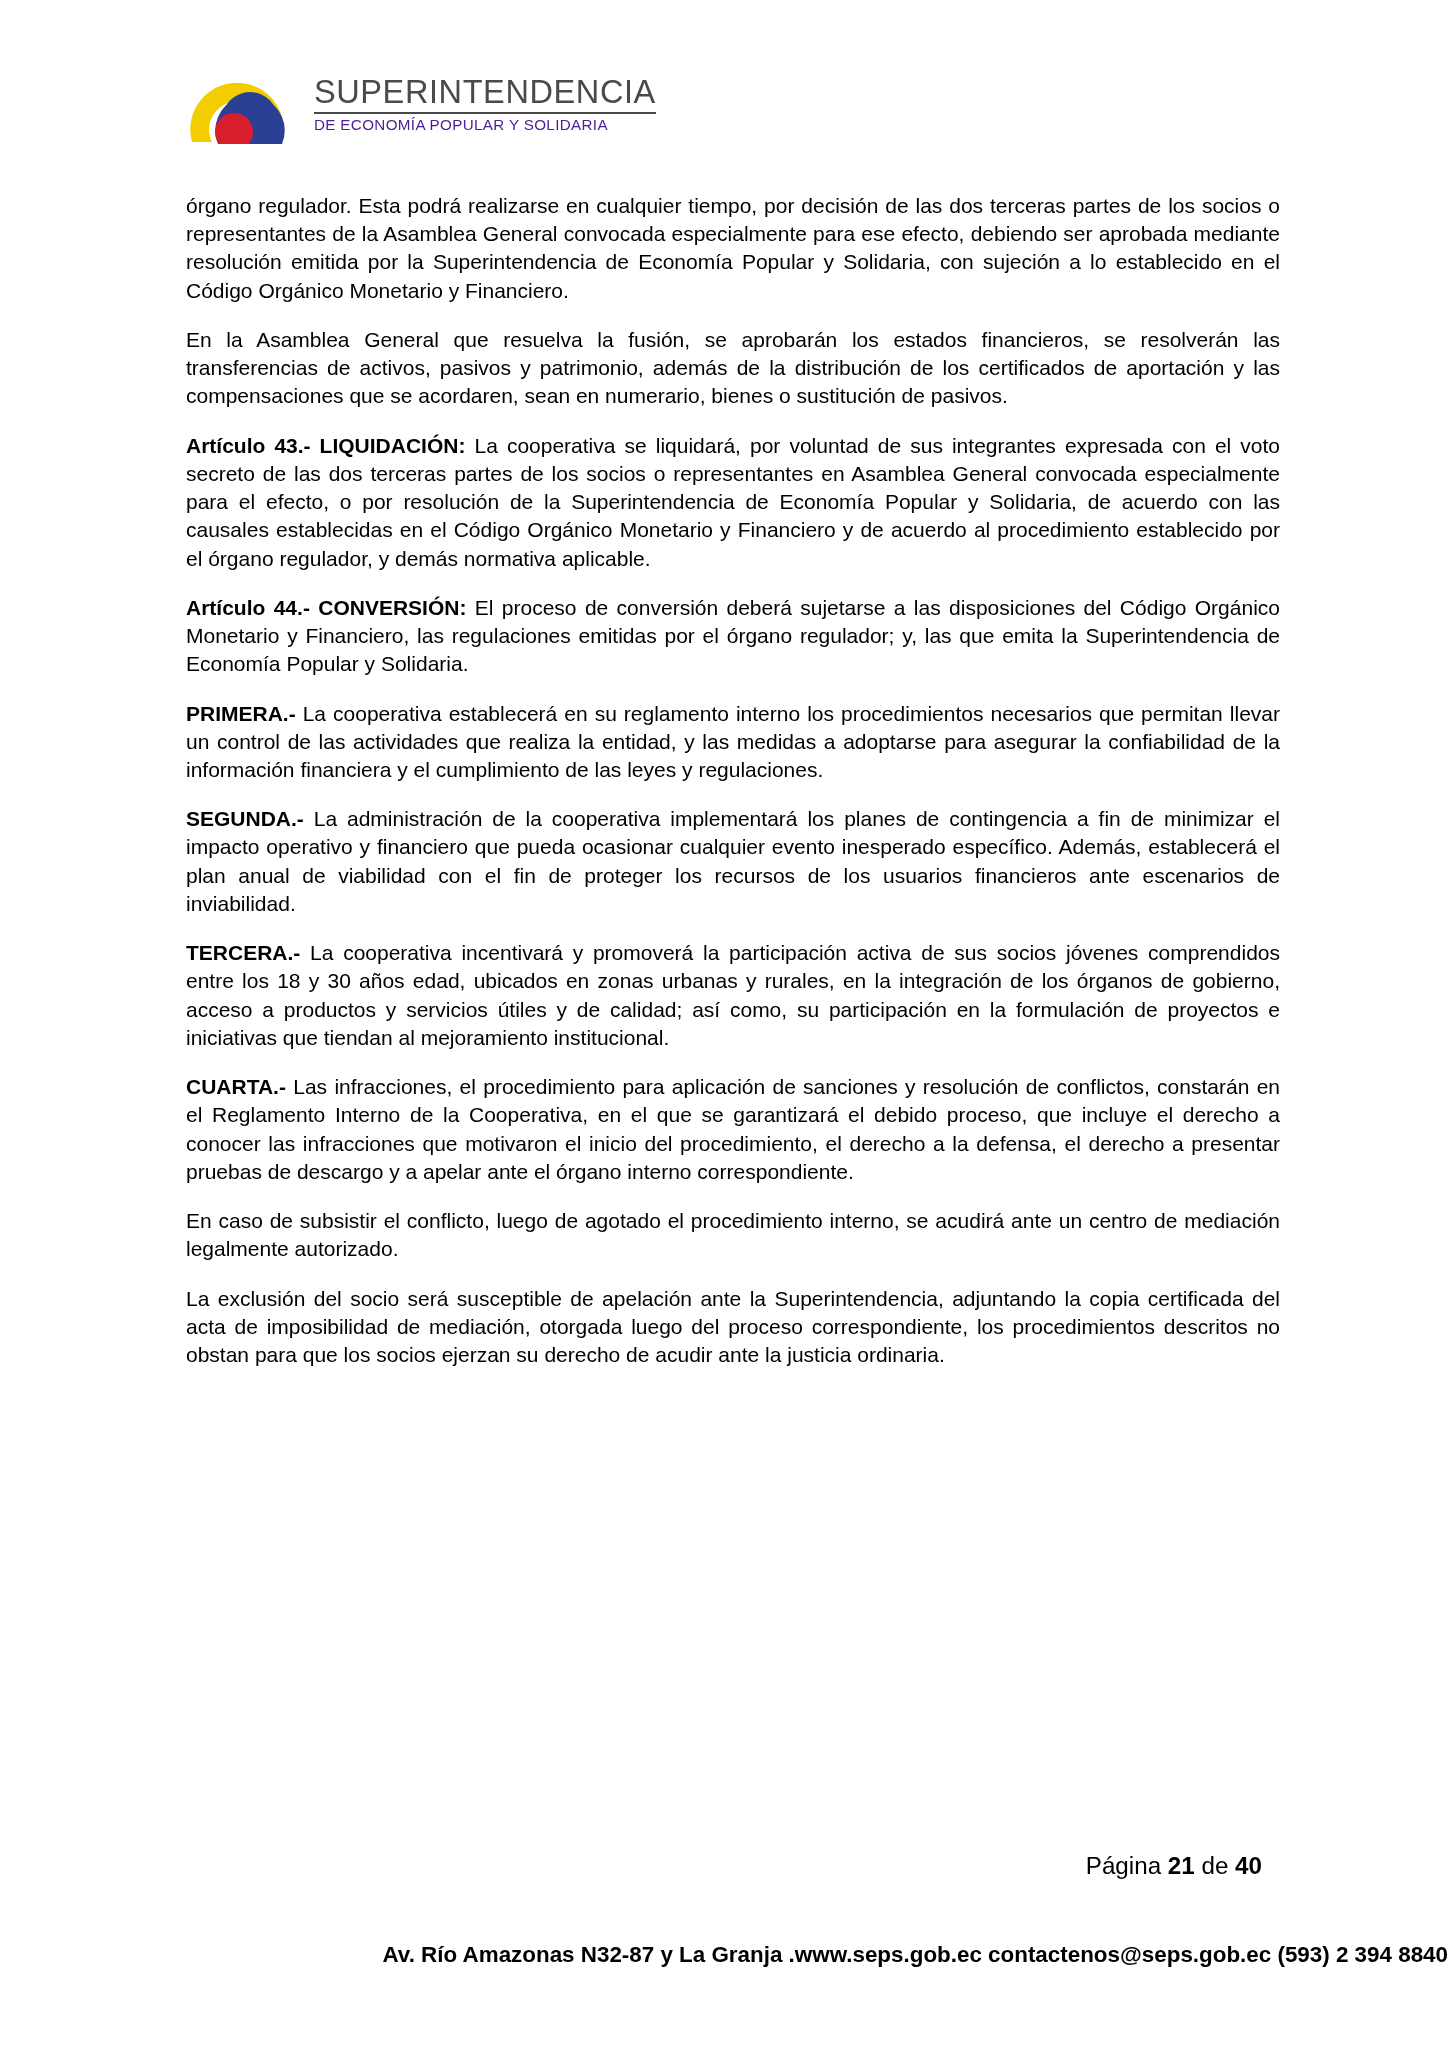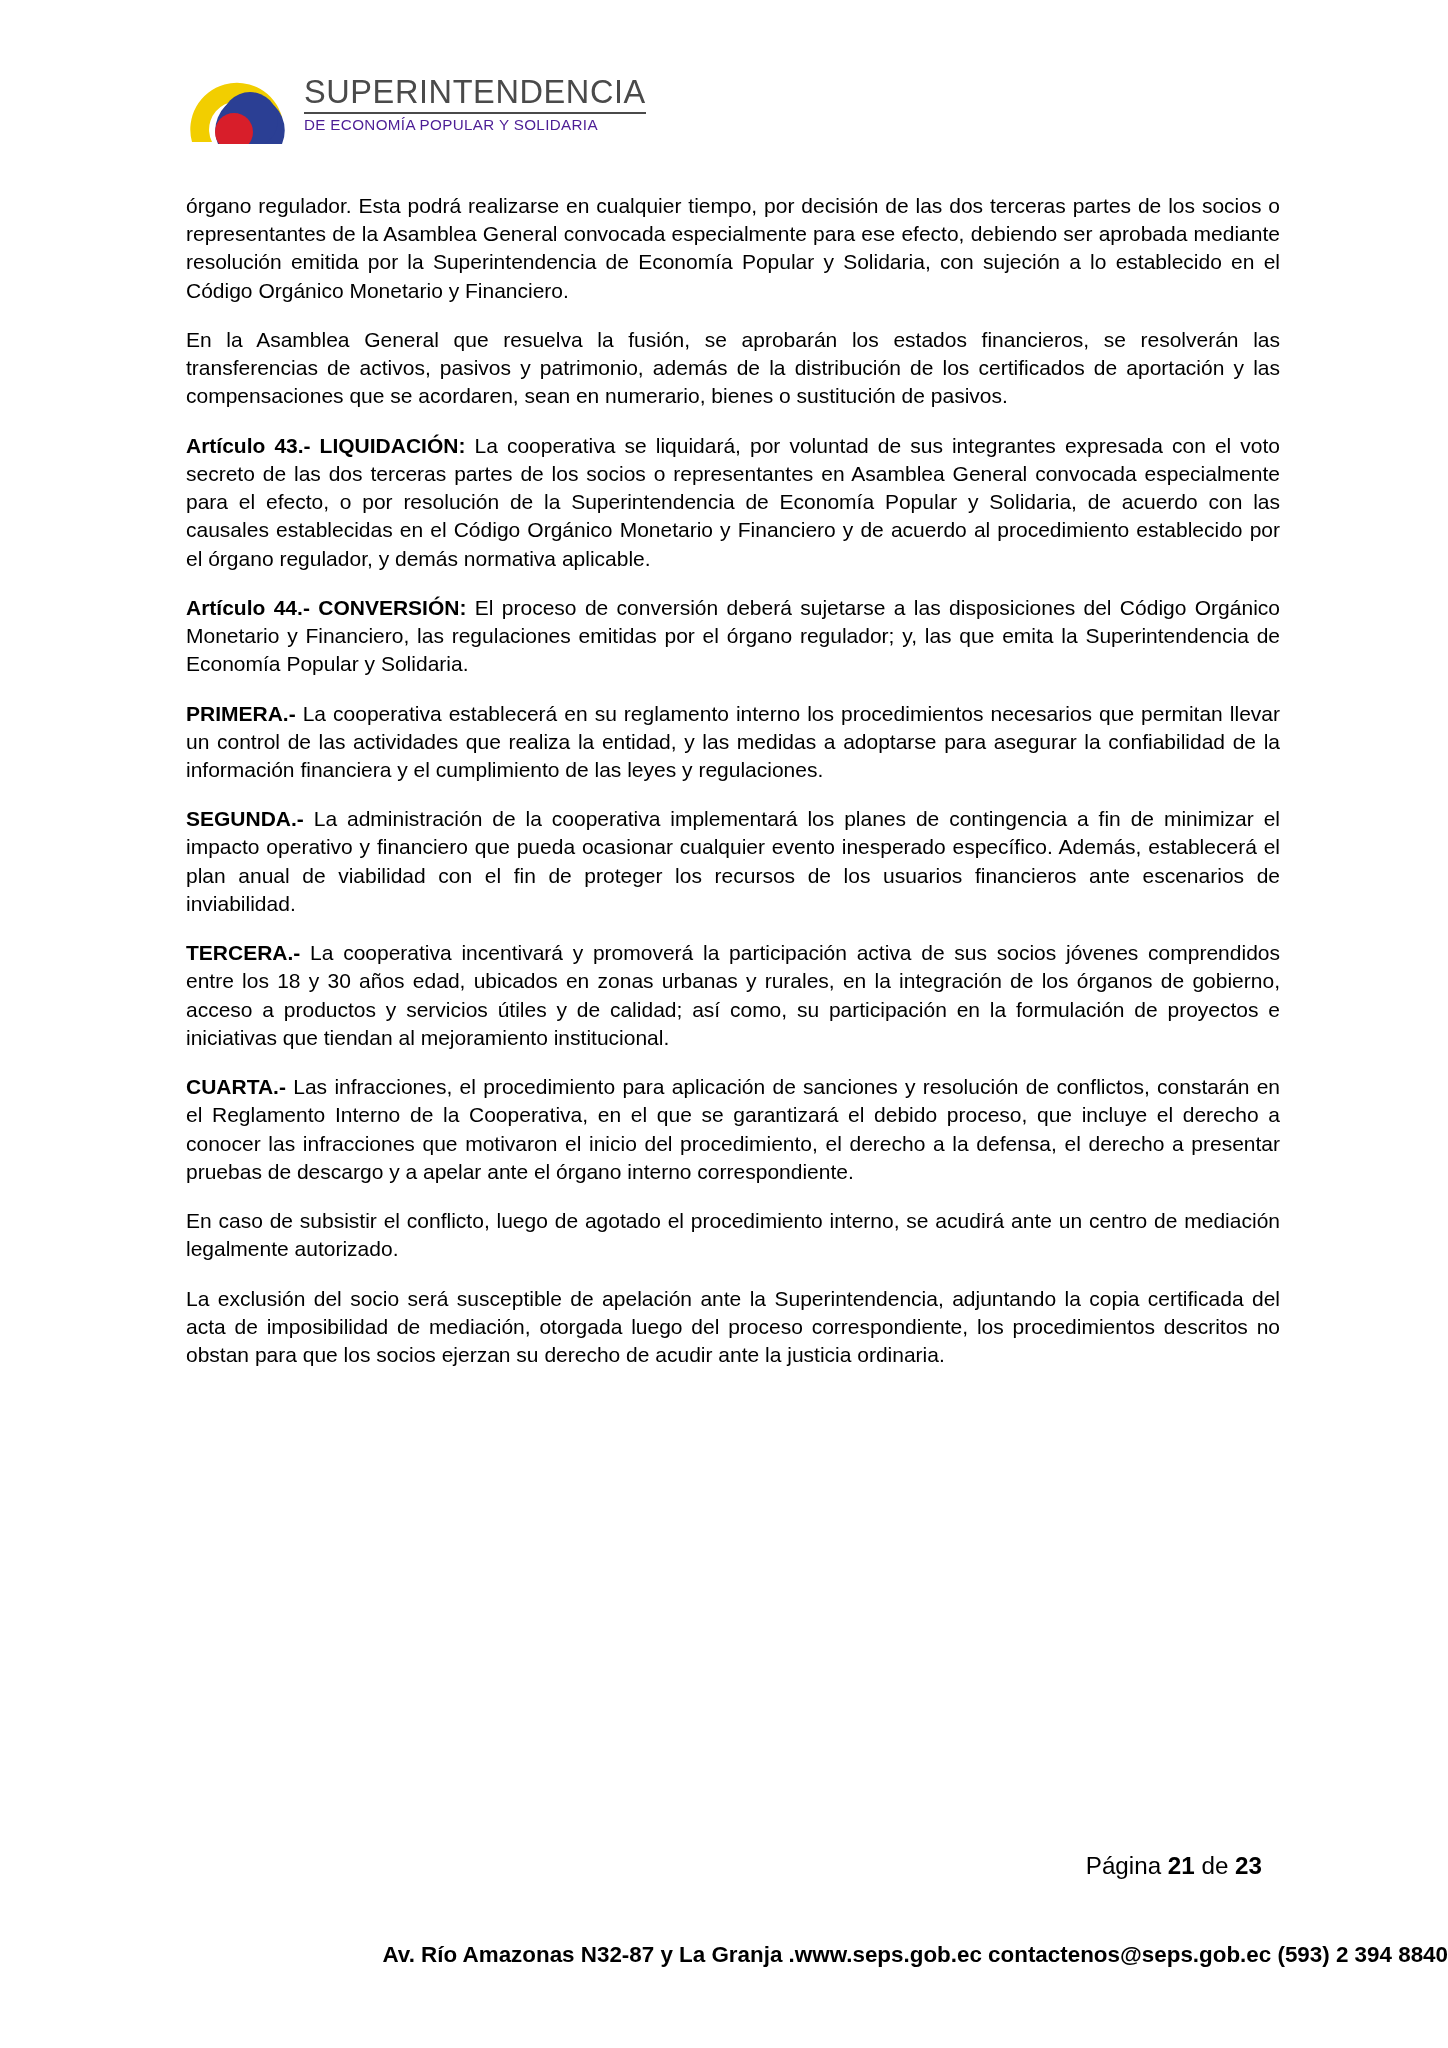--- a/index.html
+++ b/index.html
@@ -28,21 +28,21 @@
   }
   .logo-mark {
     position: relative;
     width: 120px;
     height: 82px;
     flex: 0 0 auto;
   }
   .logo-mark svg { display: block; }
 
   .logo-text {
-    margin-left: 6px;
+    margin-left: 16px;
     margin-top: 14px;
   }
   .logo-title {
     font-size: 32.5px;
     letter-spacing: 0.6px;
     color: #4a4a4a;
     font-weight: 400;
     line-height: 1;
     white-space: nowrap;
     font-family: "Liberation Sans", sans-serif;
@@ -160,17 +160,17 @@
     <p class="para"><span class="b">TERCERA.-</span><span> La cooperativa incentivará y promoverá la participación activa de sus socios jóvenes comprendidos entre los 18 y 30 años edad, ubicados en zonas urbanas y rurales, en la integración de los órganos de gobierno, acceso a productos y servicios útiles y de calidad; así como, su participación en la formulación de proyectos e iniciativas que tiendan al mejoramiento institucional.</span></p>
 
     <p class="para"><span class="b">CUARTA.-</span><span> Las infracciones, el procedimiento para aplicación de sanciones y resolución de conflictos, constarán en el Reglamento Interno de la Cooperativa, en el que se garantizará el debido proceso, que incluye el derecho a conocer las infracciones que motivaron el inicio del procedimiento, el derecho a la defensa, el derecho a presentar pruebas de descargo y a apelar ante el órgano interno correspondiente.</span></p>
 
     <p class="para"><span>En caso de subsistir el conflicto, luego de agotado el procedimiento interno, se acudirá ante un centro de mediación legalmente autorizado.</span></p>
 
     <p class="para"><span>La exclusión del socio será susceptible de apelación ante la Superintendencia, adjuntando la copia certificada del acta de imposibilidad de mediación, otorgada luego del proceso correspondiente, los procedimientos descritos no obstan para que los socios ejerzan su derecho de acudir ante la justicia ordinaria.</span></p>
 
   </div>
 
-  <div class="page-number"><span>Página </span><span class="b">21</span><span> de </span><span class="b">23</span></div>
+  <div class="page-number"><span>Página </span><span class="b">21</span><span> de </span><span class="b">40</span></div>
 
   <div class="footer-line">Av. Río Amazonas N32-87 y La Granja .www.seps.gob.ec  contactenos@seps.gob.ec  (593) 2 394 8840</div>
 
 </div>
 
 </body></html>

